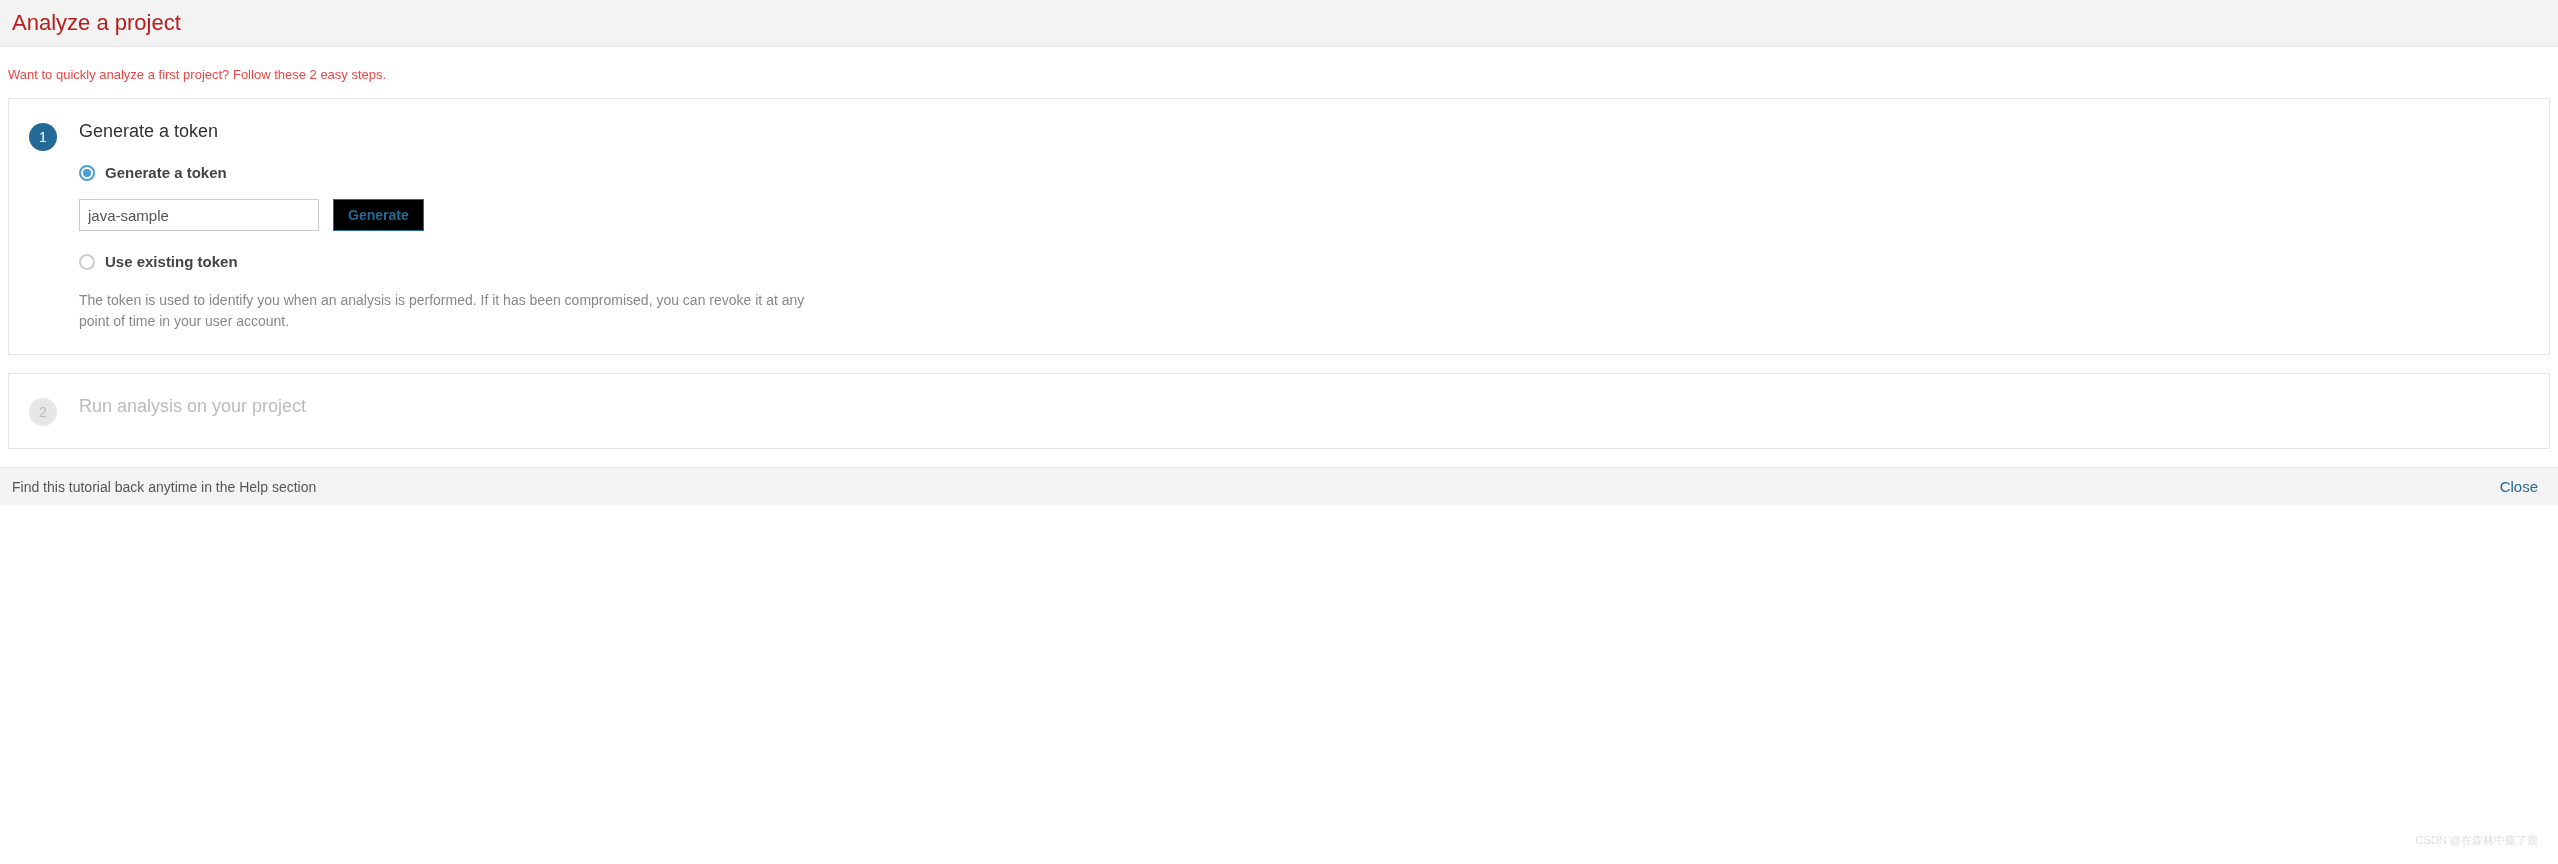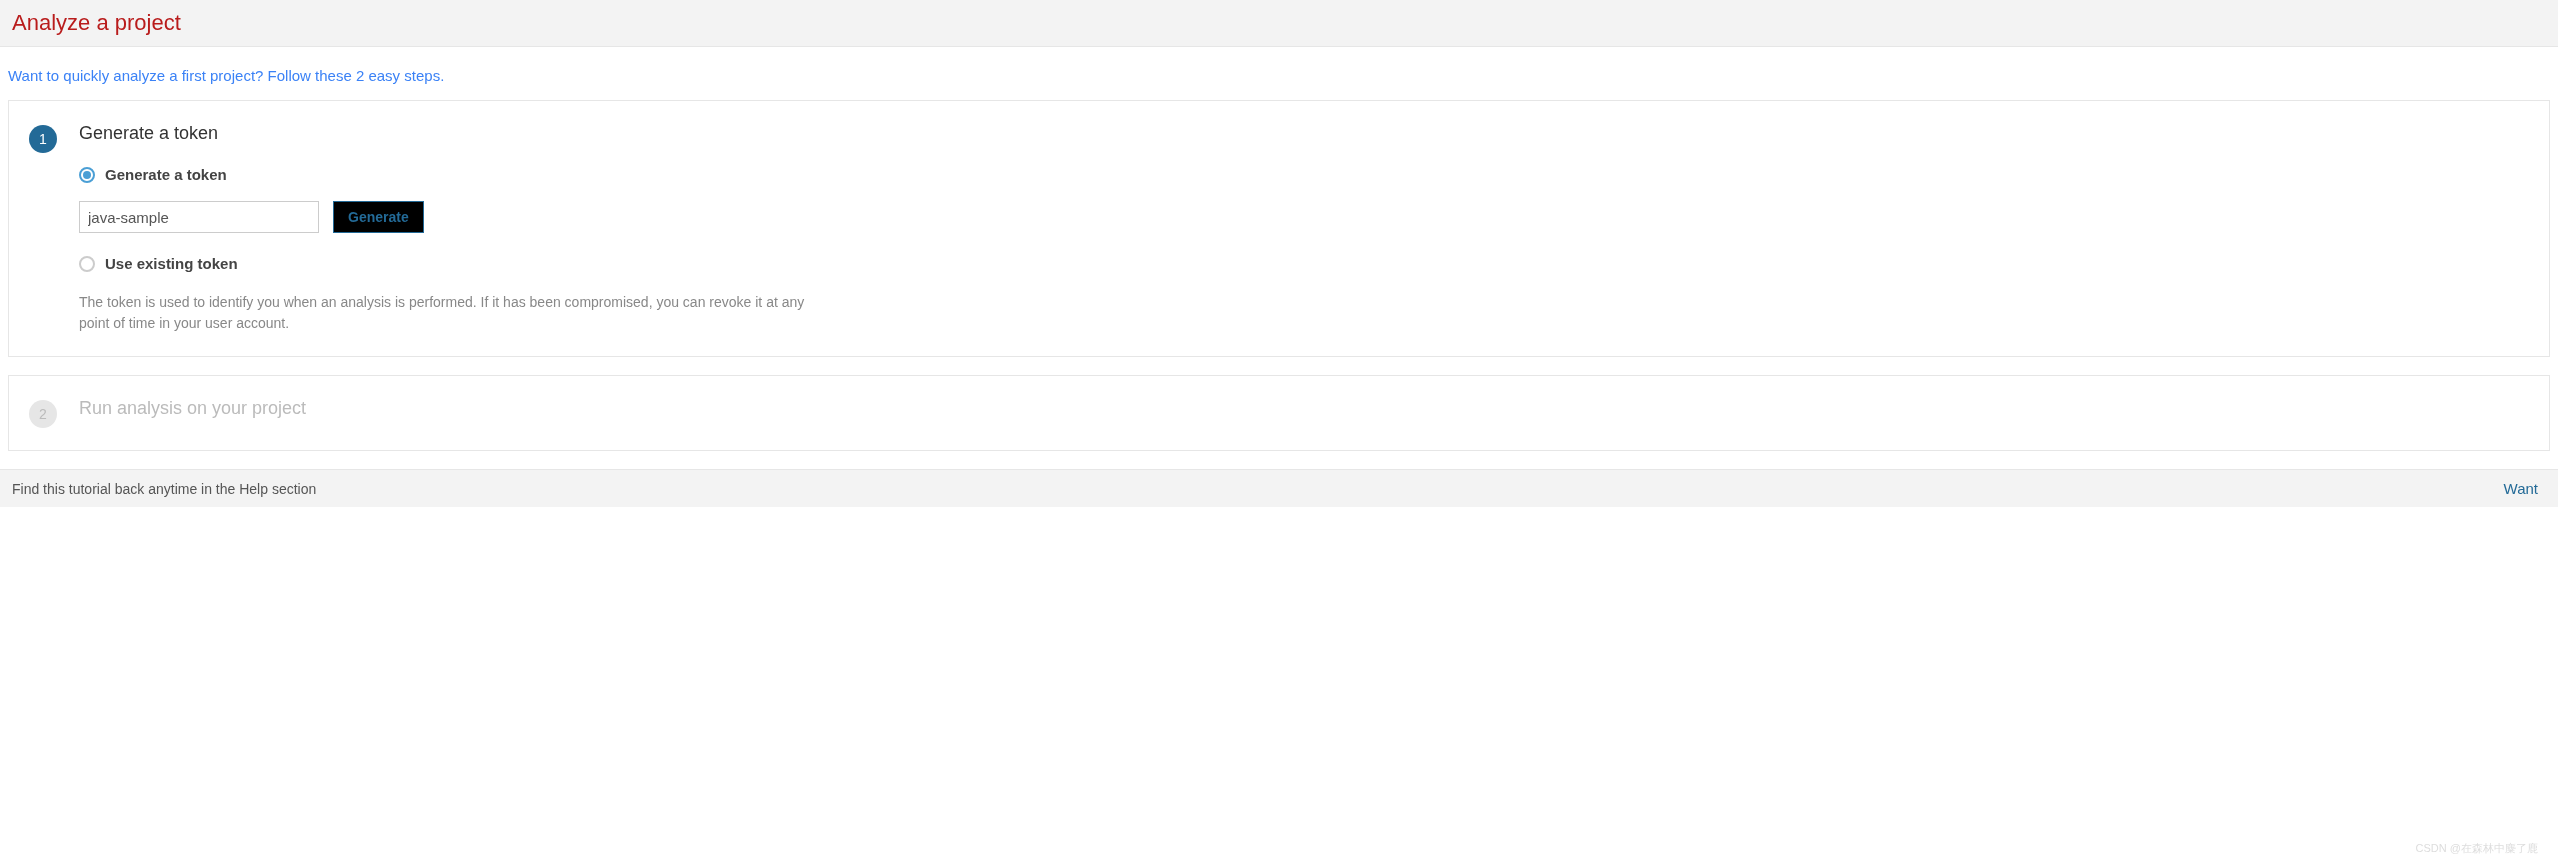--- a/index.html
+++ b/index.html
@@ -19,22 +19,22 @@
       border-bottom: 1px solid #e6e6e6;
       padding: 10px 12px;
     }
     .header-title {
       font-size: 22px;
       color: #b91c1c;
       font-weight: 400;
     }
     .intro {
       padding: 20px 8px 16px;
-      font-size: 15px;
-      color: #3b82f6;
+      font-size: 13px;
+      color: #ef4444;
     }
     .panel {
       border: 1px solid #e6e6e6;
       margin: 0 8px 18px;
       padding: 22px 20px;
       background: #fff;
     }
     .step {
       display: flex;
       align-items: flex-start;
@@ -150,21 +150,21 @@
     }
     .footer-link {
       color: #236a97;
       cursor: pointer;
       font-size: 15px;
       margin-right: 8px;
     }
     .watermark {
       position: absolute;
       right: 20px;
-      bottom: 8px;
+      bottom: 16px;
       font-size: 11px;
       color: #ddd;
       pointer-events: none;
     }
   </style>
 </head>
 <body>
 
 <div class="header">
   <div class="header-title">Analyze a project</div>
@@ -204,16 +204,16 @@
   <div class="step">
     <div class="step-num inactive">2</div>
     <div class="step-body">
       <div class="step-title inactive">Run analysis on your project</div>
     </div>
   </div>
 </div>
 
 <div class="footer">
   <div class="footer-text">Find this tutorial back anytime in the Help section</div>
-  <div class="footer-link">Want</div>
+  <div class="footer-link">Close</div>
 </div>
 
 <div class="watermark">CSDN @在森林中麋了鹿</div>
 
 </body></html>

